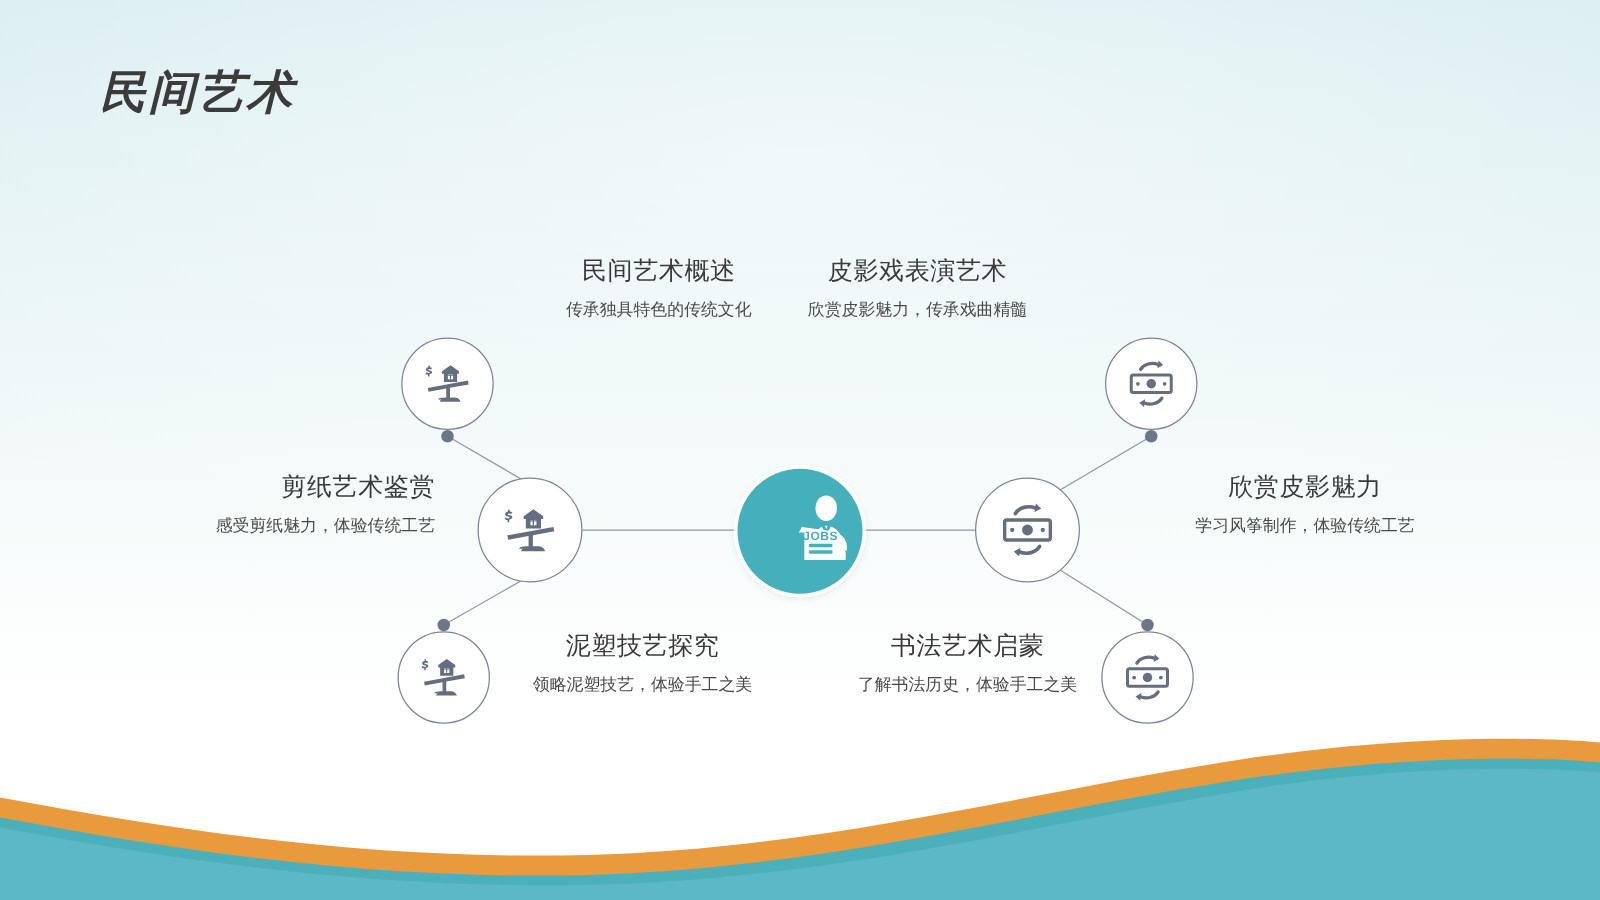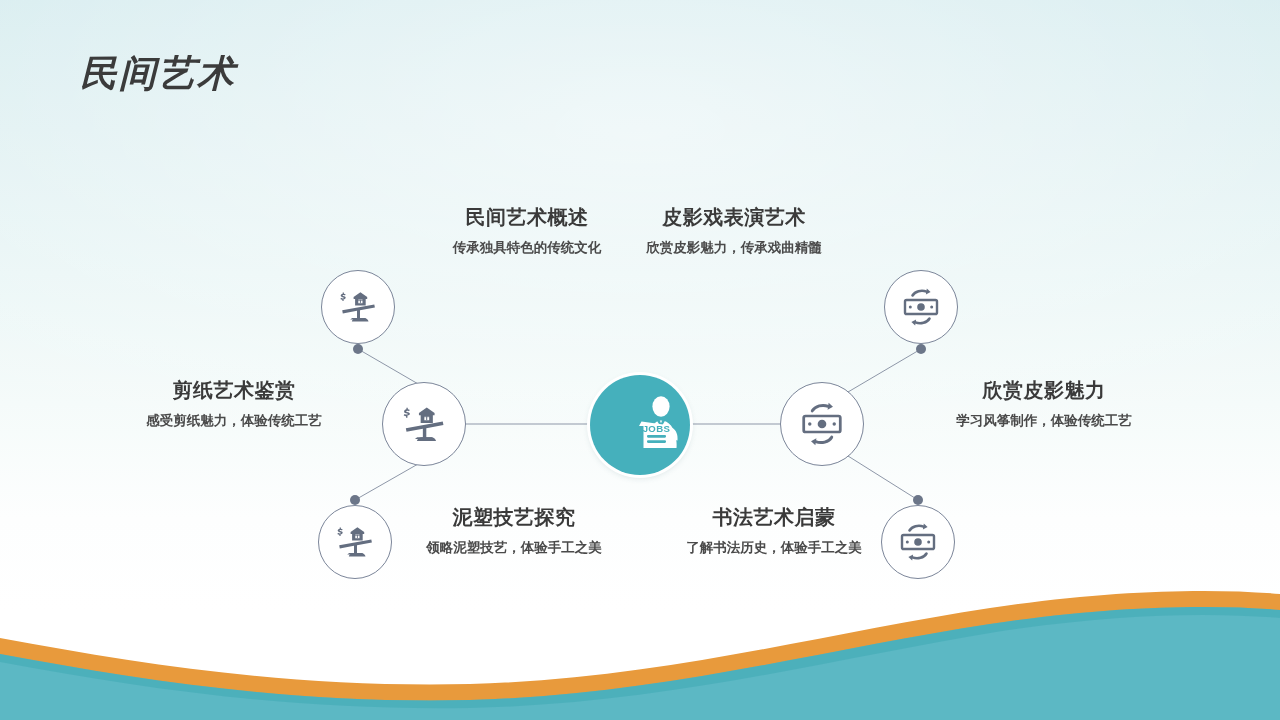--- a/index.html
+++ b/index.html
@@ -54,33 +54,33 @@
     left:590px; top:375px;
     border-radius:50%;
     background:#45b0bc;
     box-shadow:0 0 0 3px #ffffff, 0 2px 7px rgba(40,90,100,0.22);
     display:flex; align-items:center; justify-content:flex-end;
   }
 
   
   .label-block { position:absolute; }
   .label-title {
-    font-size:20px; font-weight:700; color:#3a3a3a;
+    font-size:20px; font-weight:400; color:#3a3a3a;
     line-height:1.25; letter-spacing:0.5px;
   }
   .label-desc {
-    font-size:13.5px; font-weight:700; color:#4a4a4a;
+    font-size:13.5px; font-weight:400; color:#4a4a4a;
     line-height:1.55; margin-top:8px;
   }
   .ta-center { text-align:center; }
 
   
   #label-0 { left:398px; top:205px;  width:258px; }
   #label-1 { left:623px; top:205px;  width:222px; }
-  #label-2 { left:120px; top:378px;  width:228px; }
+  #label-2 { left:120px; top:378px;  width:228px;text-align:right; }
   #label-3 { left:930px; top:378px;  width:228px; }
   #label-4 { left:400px; top:505px;  width:228px; }
   #label-5 { left:658px; top:505px;  width:232px; }
 </style>
 </head>
 <body>
 
 <div id="slide">
 
   <div id="bg-wash"></div>

